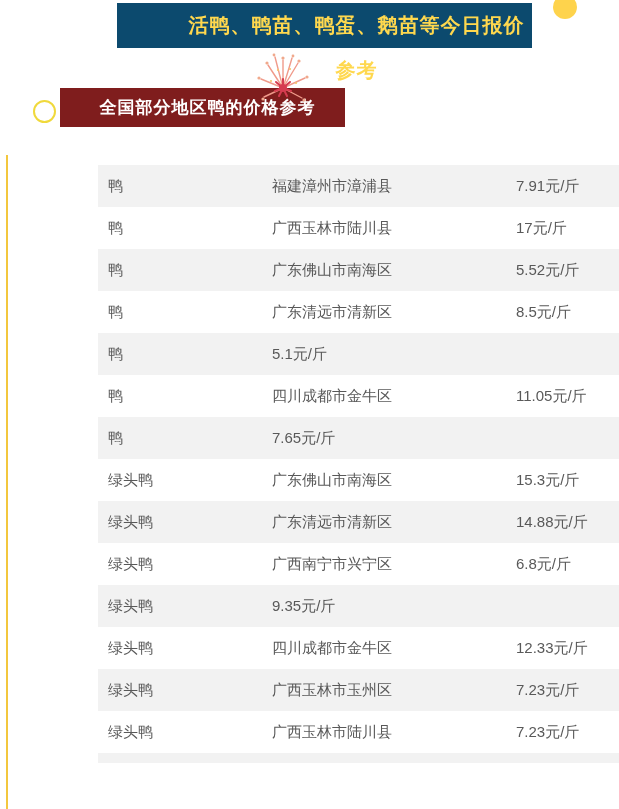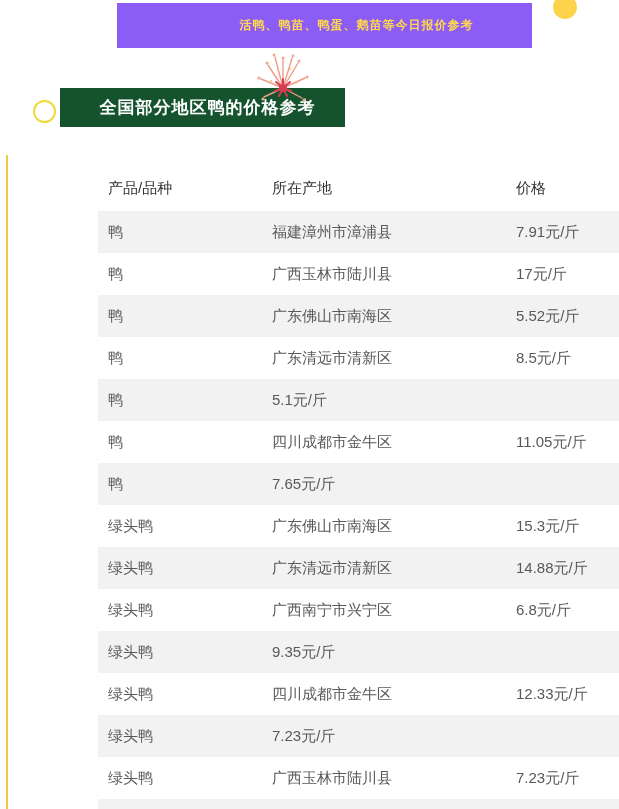--- a/index.html
+++ b/index.html
@@ -20,28 +20,28 @@
   .circle-ring{
     position:absolute;left:33px;top:100px;width:19px;height:19px;
     border:2px solid #f0d93c;border-radius:50%;background:transparent;
   }
   .firework{
     position:absolute;left:254px;top:53px;z-index:3;
   }
   
   .top-banner{
     position:absolute;left:117px;top:3px;width:415px;height:45px;
-    background:#8b5cf6;color:#ffd84e;
-    font-size:12px;font-weight:bold;line-height:45px;
+    background:#0c4a6e;color:#ffd84e;
+    font-size:20px;font-weight:bold;line-height:45px;
     text-align:center;letter-spacing:1px;
     padding-left:64px;box-sizing:border-box;z-index:1;
   }
   .section-banner{
     position:absolute;left:60px;top:88px;width:285px;height:39px;
-    background:#14532d;color:#ffffff;
+    background:#7f1d1d;color:#ffffff;
     font-size:17px;font-weight:bold;line-height:39px;
     text-align:center;letter-spacing:1px;
     padding-left:10px;box-sizing:border-box;z-index:2;
   }
   
   .price-table{
     position:absolute;left:98px;top:165px;width:521px;
   }
   .thead{
     display:flex;align-items:center;height:46px;background:#ffffff;
@@ -104,25 +104,20 @@
       <line x1="29" y1="35" x2="33" y2="43"></line>
     </g>
     <circle cx="29" cy="35" r="4" fill="#d63c50"></circle>
   </svg>
 </span>
 
 <div class="top-banner">活鸭、鸭苗、鸭蛋、鹅苗等今日报价参考</div>
 <div class="section-banner">全国部分地区鸭的价格参考</div>
 
 <div class="price-table">
-  <div class="thead">
-    <div class="col1">产品/品种</div>
-    <div class="col2">所在产地</div>
-    <div class="col3">价格</div>
-  </div>
   <div id="rows-container">
   <div class="row odd">
     <div class="col1">鸭</div>
     <div class="col2">福建漳州市漳浦县</div>
     <div class="col3">7.91元/斤</div>
   </div>
 
   <div class="row">
     <div class="col1">鸭</div>
     <div class="col2">广西玉林市陆川县</div>
@@ -181,20 +176,21 @@
   </div>
 
   <div class="row">
     <div class="col1">绿头鸭</div>
     <div class="col2">四川成都市金牛区</div>
     <div class="col3">12.33元/斤</div>
   </div>
 
   <div class="row odd">
     <div class="col1">绿头鸭</div>
+    <div class="col2">广西玉林市玉州区</div>
     <div class="col3">7.23元/斤</div>
   </div>
 
   <div class="row">
     <div class="col1">绿头鸭</div>
     <div class="col2">广西玉林市陆川县</div>
     <div class="col3">7.23元/斤</div>
   </div>
 </div>
   <div class="row-partial"></div>

